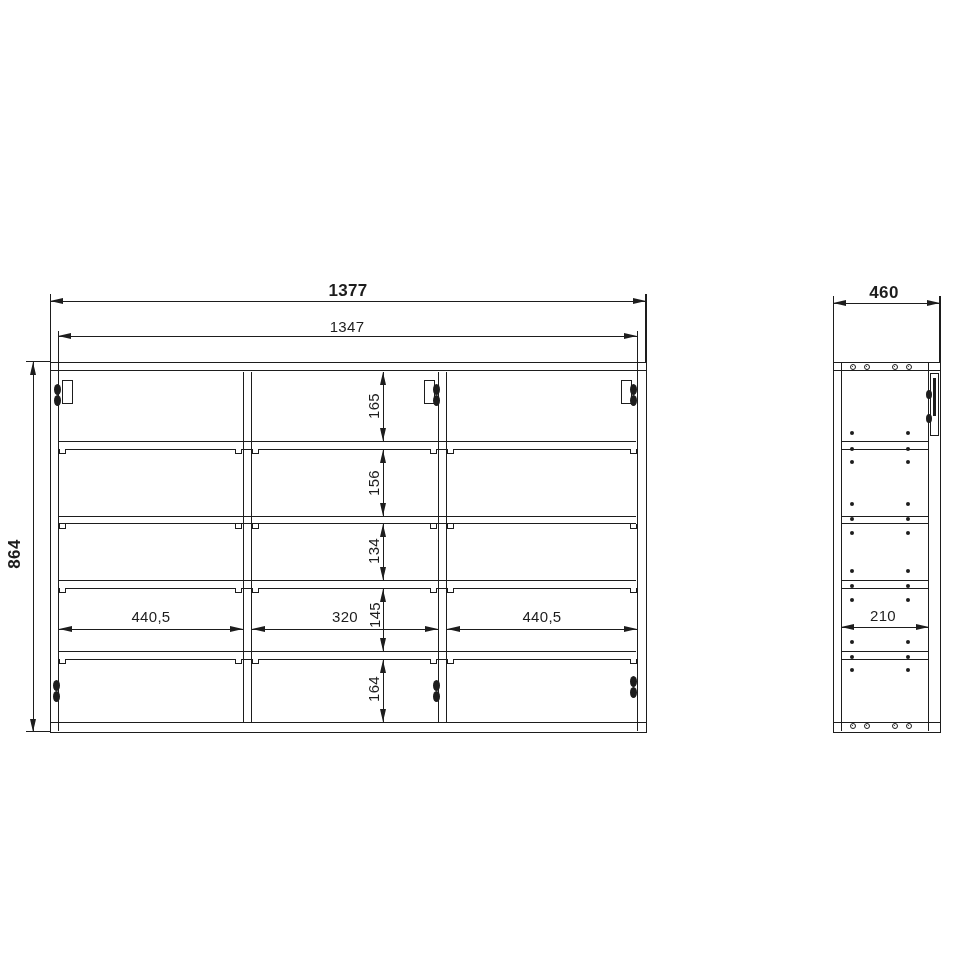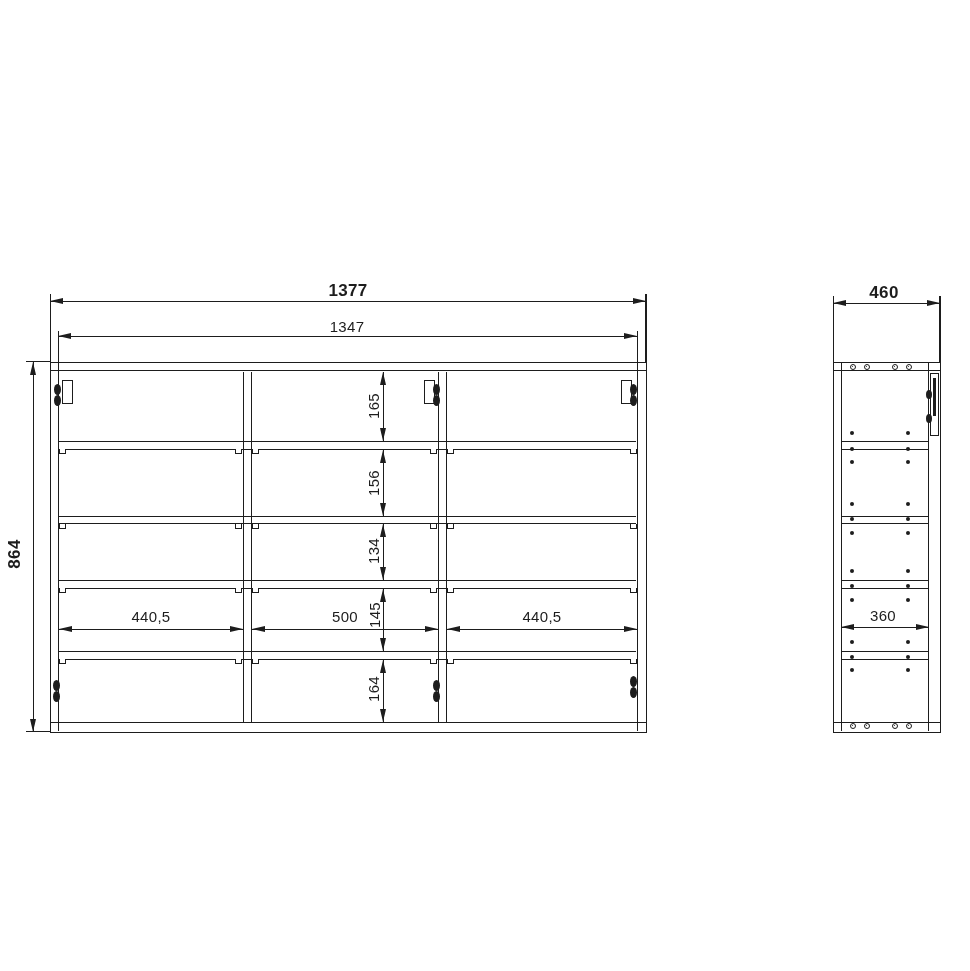--- a/index.html
+++ b/index.html
@@ -96,21 +96,21 @@
   <div class="v" style="left:832.7px;top:296px;height:66px;"></div>
   <div class="v" style="left:939.3px;top:296px;height:66px;"></div>
   <div class="h" style="left:833px;top:303px;width:107px;"></div>
   <div class="ar ar-l" style="left:833px;top:300px;"></div>
   <div class="ar ar-r" style="left:927px;top:300px;"></div>
   <div class="lbl b" style="left:884px;top:292px;">460</div>
 
   <div class="h" style="left:841px;top:627px;width:87.5px;"></div>
   <div class="ar ar-l" style="left:841px;top:624px;"></div>
   <div class="ar ar-r" style="left:915.5px;top:624px;"></div>
-  <div class="lbl" style="left:883px;top:615px;">360</div>
+  <div class="lbl" style="left:883px;top:615px;">210</div>
 
   <div class="v" style="left:383px;top:371.5px;height:69.5px;"></div>
   <div class="ar ar-u" style="left:380px;top:371.5px;"></div>
   <div class="ar ar-d" style="left:380px;top:428px;"></div>
   <div class="lbl rot" style="left:373px;top:406px;">165</div>
 
   <div class="v" style="left:383px;top:450px;height:65.5px;"></div>
   <div class="ar ar-u" style="left:380px;top:450px;"></div>
   <div class="ar ar-d" style="left:380px;top:502.5px;"></div>
   <div class="lbl rot" style="left:373px;top:483px;">156</div>
@@ -131,21 +131,21 @@
   <div class="lbl rot" style="left:373px;top:689px;">164</div>
 
   <div class="h" style="left:59px;top:629px;width:184px;"></div>
   <div class="ar ar-l" style="left:59px;top:626px;"></div>
   <div class="ar ar-r" style="left:230px;top:626px;"></div>
   <div class="lbl" style="left:151px;top:616px;">440,5</div>
 
   <div class="h" style="left:252px;top:629px;width:186px;"></div>
   <div class="ar ar-l" style="left:252px;top:626px;"></div>
   <div class="ar ar-r" style="left:425px;top:626px;"></div>
-  <div class="lbl" style="left:345px;top:616px;">500</div>
+  <div class="lbl" style="left:345px;top:616px;">320</div>
 
   <div class="h" style="left:447px;top:629px;width:190px;"></div>
   <div class="ar ar-l" style="left:447px;top:626px;"></div>
   <div class="ar ar-r" style="left:624px;top:626px;"></div>
   <div class="lbl" style="left:542px;top:616px;">440,5</div>
 
 <div class="h" style="left: 59px; top: 441px; width: 577px;"></div>
     <div class="h" style="left: 842px; top: 441px; width: 86px;"></div>
     <div class="h" style="left: 59px; top: 448.5px; width: 577px;"></div>
     <div class="h" style="left: 842px; top: 448.5px; width: 86px;"></div>

